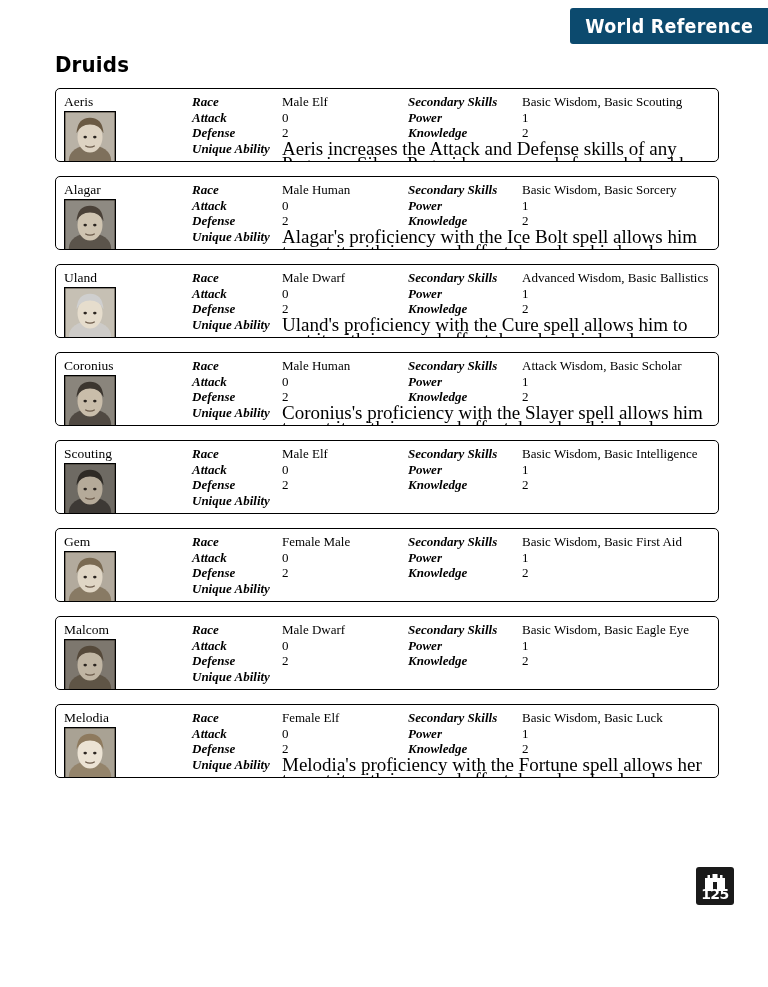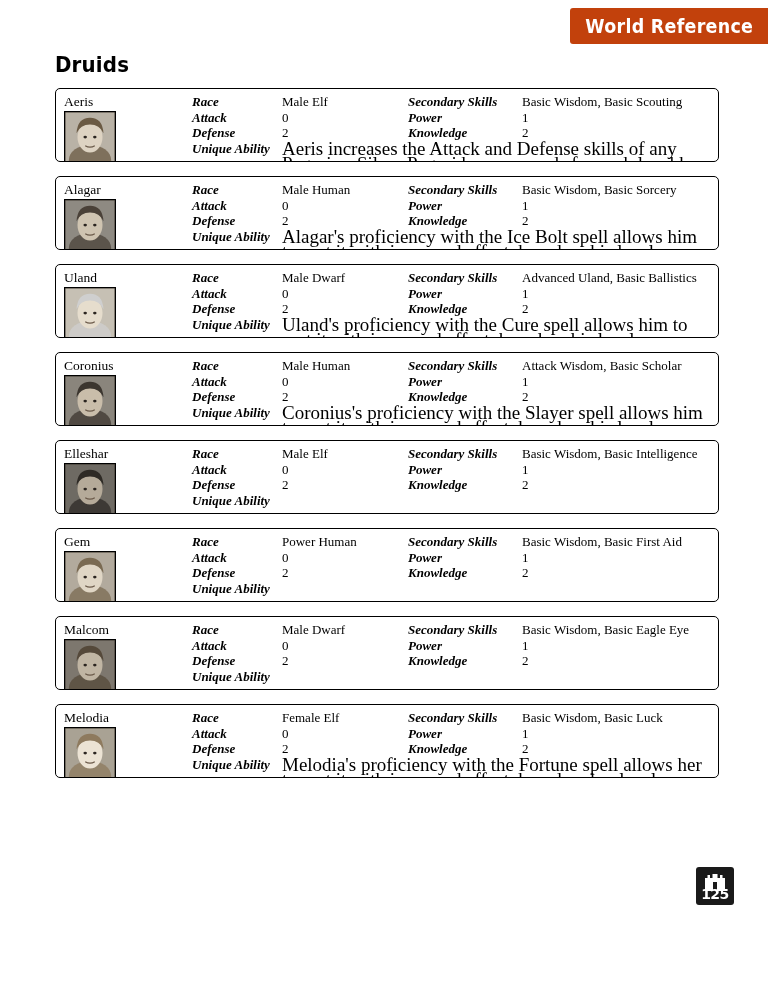--- a/index.html
+++ b/index.html
@@ -15,21 +15,21 @@
     overflow: hidden;
   }
 
   
   .header-banner {
     position: absolute;
     top: 8px;
     right: 0;
     width: 198px;
     height: 36px;
-    background: #c2410c;
+    background: #0c4a6e;
     border-radius: 3px 0 0 3px;
     display: flex;
     align-items: center;
     justify-content: center;
     margin-left: 40px;
   }
   .header-banner-text {
     color: #ffffff;
     font-family: "DejaVu Sans", sans-serif;
     font-weight: bold;
@@ -267,21 +267,21 @@
           <ellipse cx="31" cy="26" rx="1.8" ry="1.4" fill="#2b2520"></ellipse>
           <path d="M21 35 Q26 38 31 35" stroke="#6b5a4a" stroke-width="1.2" fill="none"></path>
           <rect width="52" height="56" fill="none" stroke="#3a342c" stroke-width="1"></rect>
         </svg>
       </div>
       <div class="stats">
         <div class="srow">
           <span class="lbl lbl-left">Race</span>
           <span class="val val-left">Male Dwarf</span>
           <span class="lbl lbl-mid">Secondary Skills</span>
-          <span class="val val-mid">Advanced Uland, Basic Ballistics</span>
+          <span class="val val-mid">Advanced Wisdom, Basic Ballistics</span>
         </div>
         <div class="srow">
           <span class="lbl lbl-left">Attack</span>
           <span class="val val-left">0</span>
           <span class="lbl lbl-mid">Power</span>
           <span class="val val-mid">1</span>
         </div>
         <div class="srow">
           <span class="lbl lbl-left">Defense</span>
           <span class="val val-left">2</span>
@@ -323,21 +323,21 @@
           <span class="lbl lbl-left">Defense</span>
           <span class="val val-left">2</span>
           <span class="lbl lbl-mid">Knowledge</span>
           <span class="val val-mid">2</span>
         </div>
         <span class="ability-label">Unique Ability</span>
         <span class="ability-text">Coronius's proficiency with the Slayer spell allows him to cast it with increased effect, based on his level compared to the level of the target unit.  (greater bonus on weaker units)</span>
       </div>
     </div>
     <div class="hero-card">
-      <div class="hero-name">Elleshar</div>
+      <div class="hero-name">Scouting</div>
       <div class="portrait">
         <svg viewBox="0 0 52 56" preserveAspectRatio="none">
           <rect width="52" height="56" fill="#6e6a63"></rect>
           <ellipse cx="26" cy="50" rx="22" ry="16" fill="#2e2a25" opacity="0.75"></ellipse>
           <ellipse cx="26" cy="26" rx="13" ry="16" fill="#b5aa99"></ellipse>
           <path d="M12 22 Q13 6 26 6 Q39 6 40 22 Q36 13 26 13 Q16 13 12 22 Z" fill="#2e2a25"></path>
           <ellipse cx="21" cy="26" rx="1.8" ry="1.4" fill="#2b2520"></ellipse>
           <ellipse cx="31" cy="26" rx="1.8" ry="1.4" fill="#2b2520"></ellipse>
           <path d="M21 35 Q26 38 31 35" stroke="#6b5a4a" stroke-width="1.2" fill="none"></path>
           <rect width="52" height="56" fill="none" stroke="#3a342c" stroke-width="1"></rect>
@@ -375,21 +375,21 @@
           <path d="M12 22 Q13 6 26 6 Q39 6 40 22 Q36 13 26 13 Q16 13 12 22 Z" fill="#7a6a52"></path>
           <ellipse cx="21" cy="26" rx="1.8" ry="1.4" fill="#2b2520"></ellipse>
           <ellipse cx="31" cy="26" rx="1.8" ry="1.4" fill="#2b2520"></ellipse>
           <path d="M21 35 Q26 38 31 35" stroke="#6b5a4a" stroke-width="1.2" fill="none"></path>
           <rect width="52" height="56" fill="none" stroke="#3a342c" stroke-width="1"></rect>
         </svg>
       </div>
       <div class="stats">
         <div class="srow">
           <span class="lbl lbl-left">Race</span>
-          <span class="val val-left">Power Human</span>
+          <span class="val val-left">Female Male</span>
           <span class="lbl lbl-mid">Secondary Skills</span>
           <span class="val val-mid">Basic Wisdom, Basic First Aid</span>
         </div>
         <div class="srow">
           <span class="lbl lbl-left">Attack</span>
           <span class="val val-left">0</span>
           <span class="lbl lbl-mid">Power</span>
           <span class="val val-mid">1</span>
         </div>
         <div class="srow">

